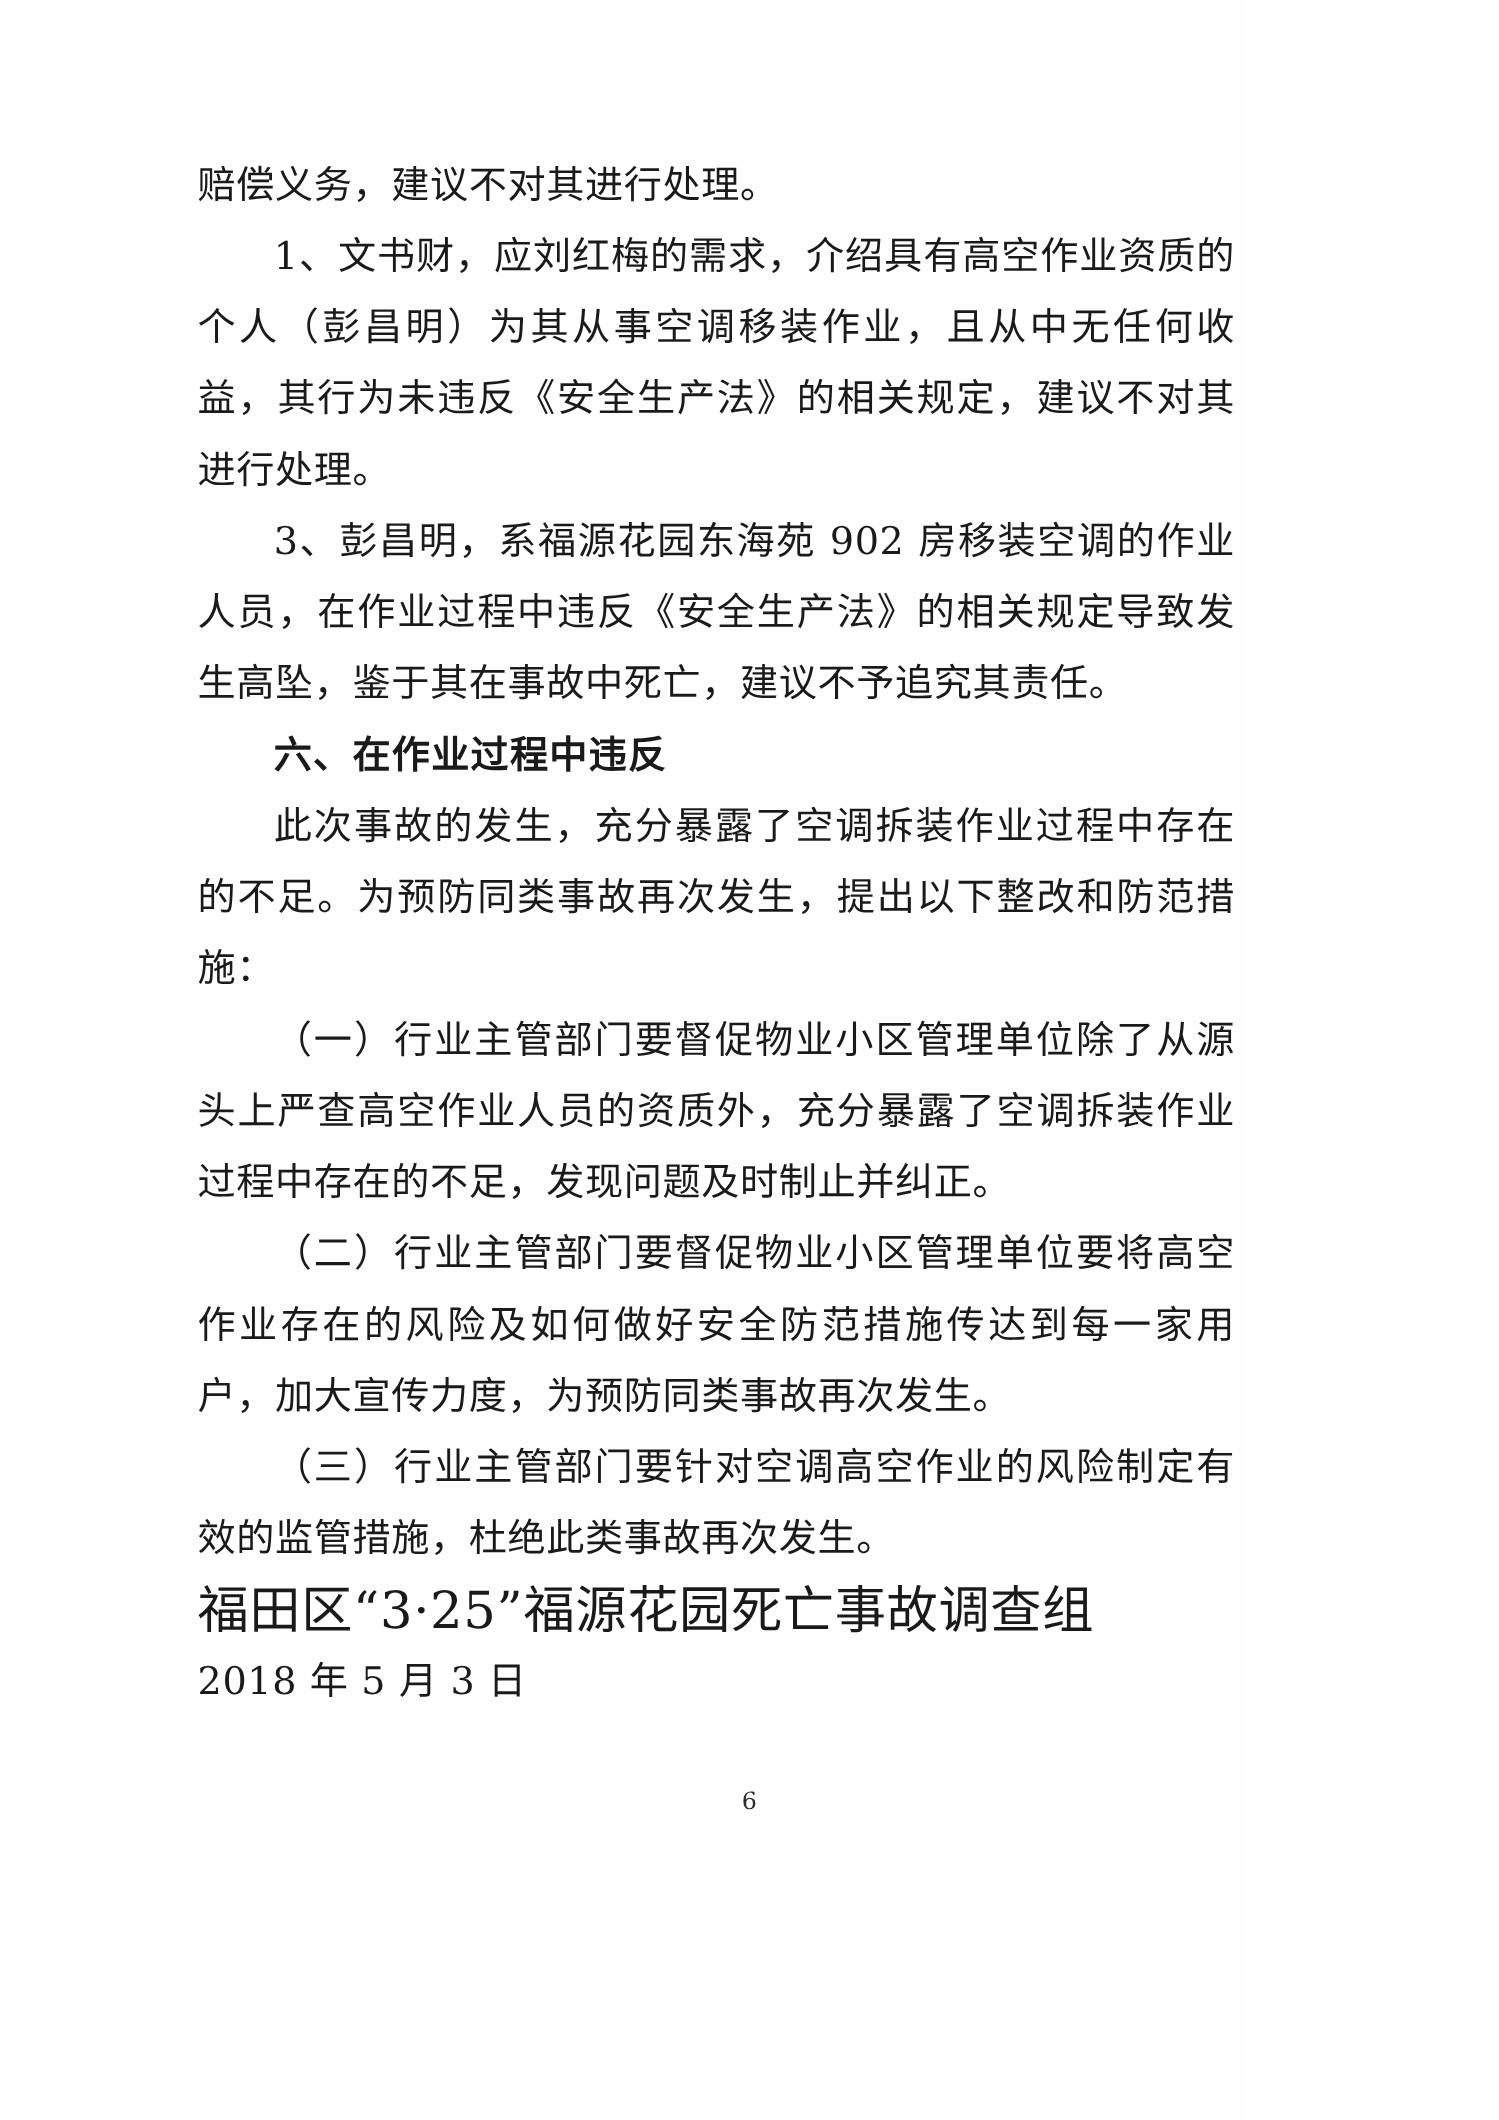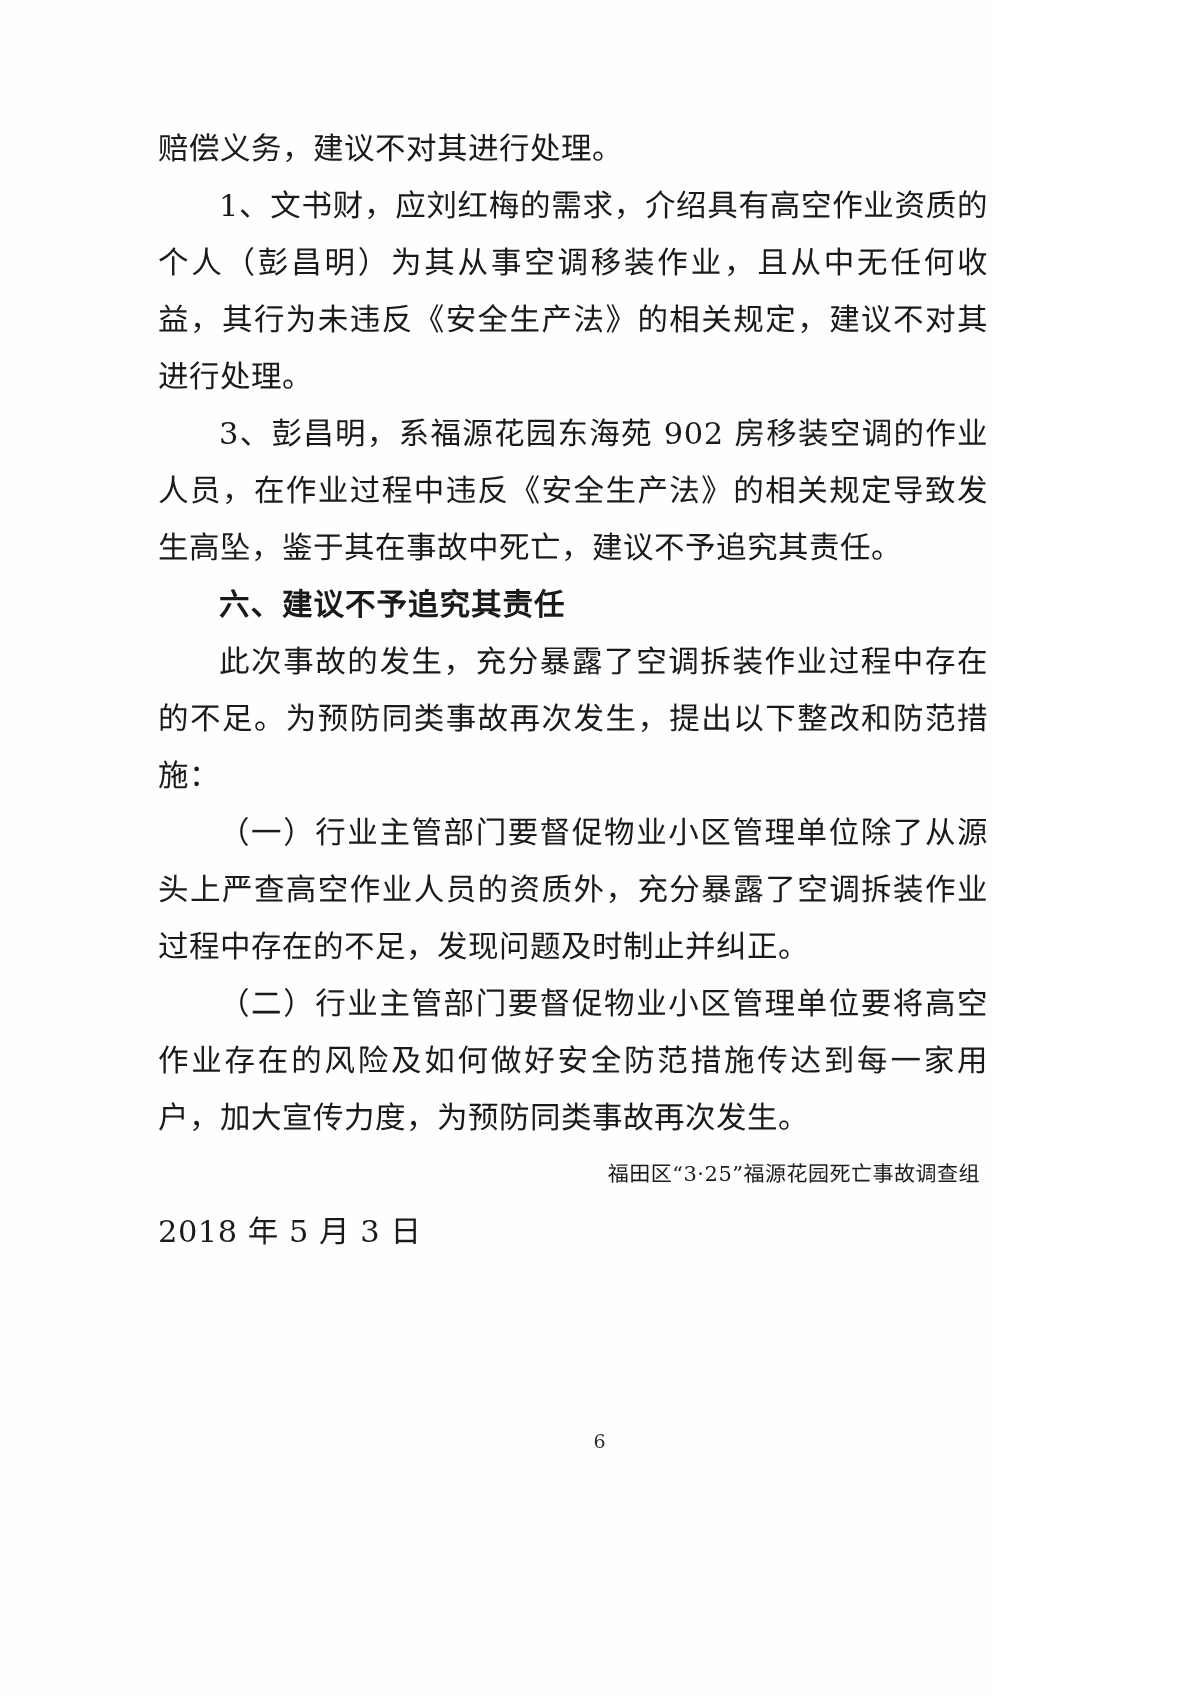--- a/index.html
+++ b/index.html
@@ -48,23 +48,23 @@
     font-weight: bold;
     font-size: 30.5px;
     line-height: 57px;
     text-indent: 2em;
     margin: 0;
     font-family: "DejaVu Sans", "Liberation Sans", sans-serif;
     letter-spacing: 1px;
   }
   .signature {
     margin: 0;
-    font-size: 21px;
+    font-size: 41px;
     line-height: 57px;
-    text-align: right;
+    text-align: left;
     padding-right: 8px;
     letter-spacing: 0.5px;
   }
   .signature-date {
     margin: 0;
     font-size: 30.5px;
     line-height: 57px;
     padding-right: 48px;
     letter-spacing: 0.5px;
   }
@@ -84,28 +84,29 @@
 
 <div class="page">
   <div class="content">
 
     <p class="noindent">赔偿义务，建议不对其进行处理。</p>
 
     <p class="indent">1、文书财，应刘红梅的需求，介绍具有高空作业资质的个人（彭昌明）为其从事空调移装作业，且从中无任何收益，其行为未违反《安全生产法》的相关规定，建议不对其进行处理。</p>
 
     <p class="indent">3、彭昌明，系福源花园东海苑 902 房移装空调的作业人员，在作业过程中违反《安全生产法》的相关规定导致发生高坠，鉴于其在事故中死亡，建议不予追究其责任。</p>
 
-    <p class="heading">六、建议不予追究其责任</p>
+    <p class="heading">六、在作业过程中违反</p>
 
     <p class="indent">此次事故的发生，充分暴露了空调拆装作业过程中存在的不足。为预防同类事故再次发生，提出以下整改和防范措施：</p>
 
     <p class="indent">（一）行业主管部门要督促物业小区管理单位除了从源头上严查高空作业人员的资质外，充分暴露了空调拆装作业过程中存在的不足，发现问题及时制止并纠正。</p>
 
     <p class="indent">（二）行业主管部门要督促物业小区管理单位要将高空作业存在的风险及如何做好安全防范措施传达到每一家用户，加大宣传力度，为预防同类事故再次发生。</p>
 
+    <p class="indent">（三）行业主管部门要针对空调高空作业的风险制定有效的监管措施，杜绝此类事故再次发生。</p>
 
     <p class="signature">福田区“3·25”福源花园死亡事故调查组</p>
 
     <p class="signature-date">2018 年 5 月 3 日</p>
 
   </div>
 
   <div class="page-number">6</div>
 </div>
 

